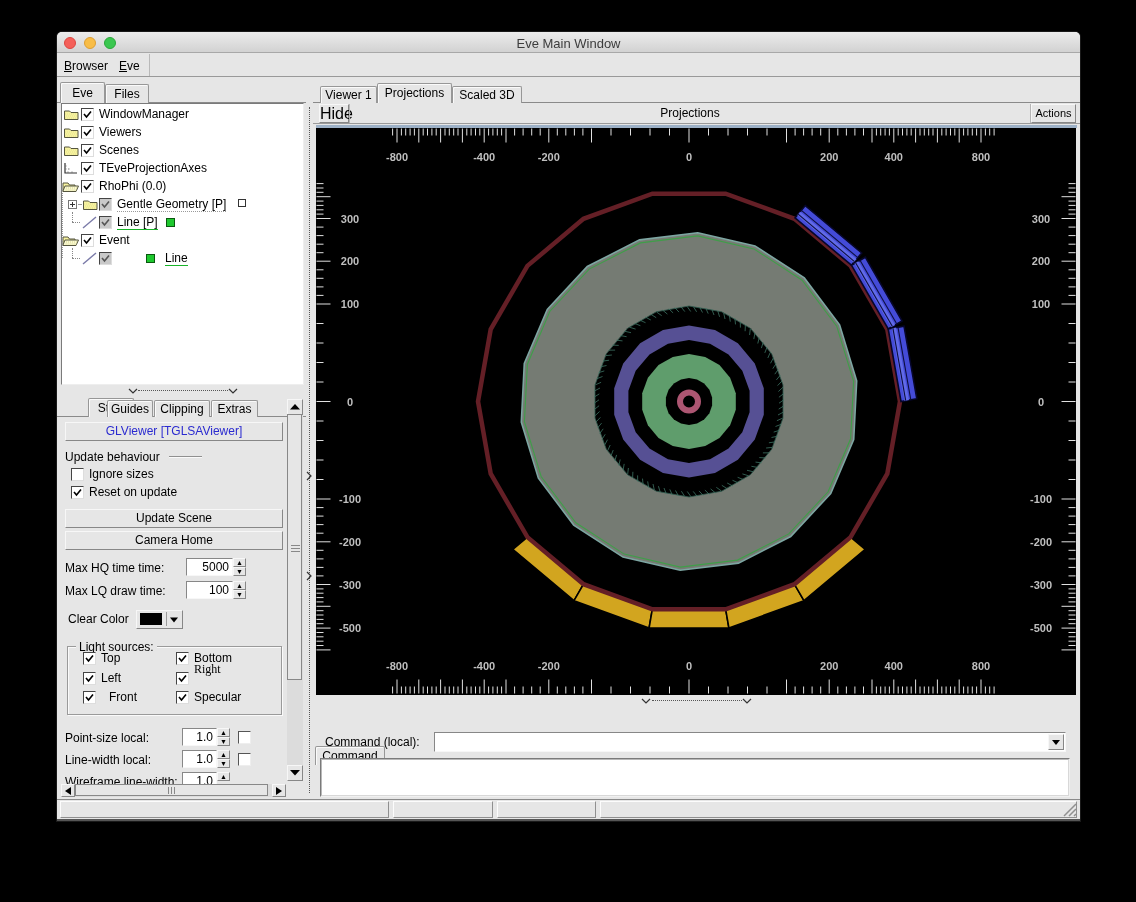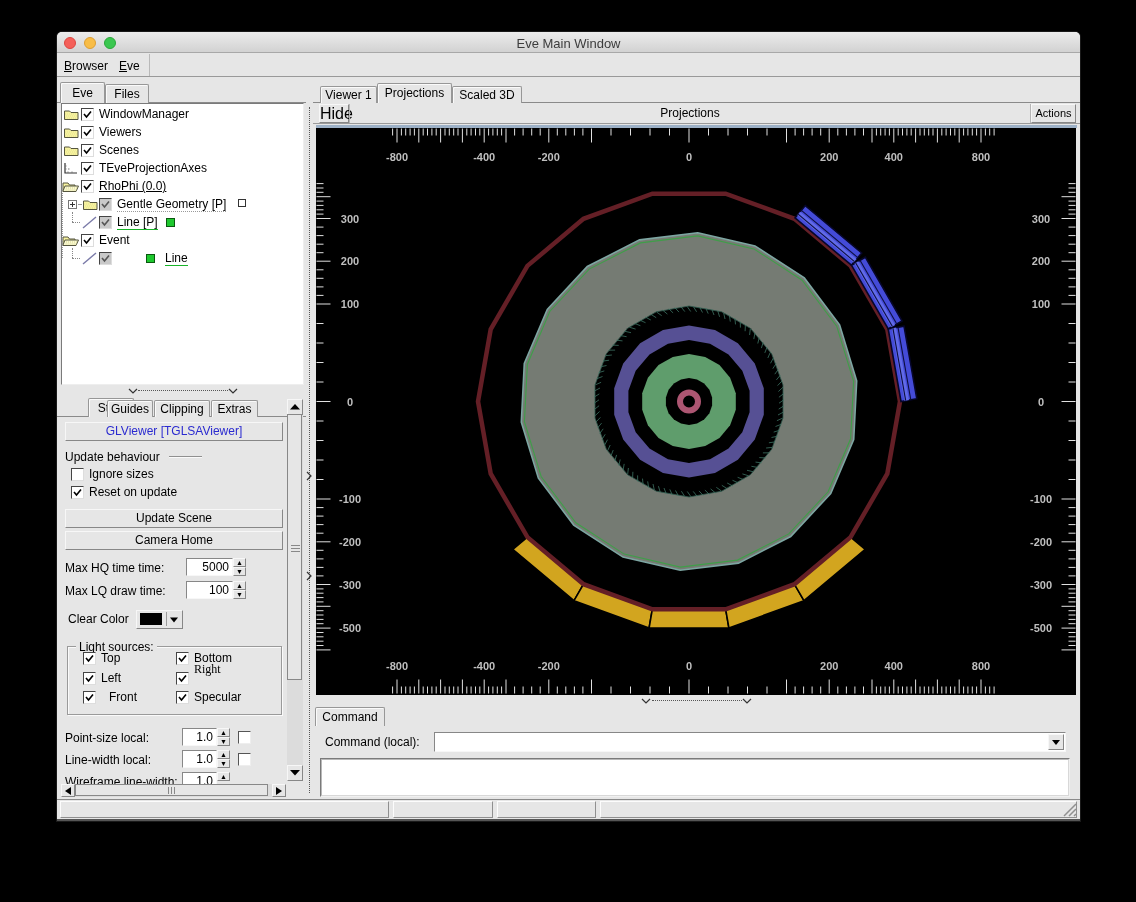--- a/index.html
+++ b/index.html
@@ -83,21 +83,21 @@
 <svg class="abs" style="left:62px;top:180px;" width="18" height="13">
     <path d="M1 3 L6 3 L7.5 5 L13 5 L13 11 L1 11 Z" fill="#f6f2a0" stroke="#55553e" stroke-width="1"></path>
     <path d="M3 6 L16.5 6 L14 11.5 L0.8 11.5 Z" fill="#fafad2" stroke="#55553e" stroke-width="1"></path>
     <path d="M4 8 L15 8 M3.6 10 L14.4 10" stroke="#d8d490" stroke-width="1" stroke-dasharray="1,1"></path>
   </svg>
 <div class="abs" style="left:81px;top:180px;width:13px;height:13px;background:#fff;border:1px solid;border-color:#444 #ddd #ddd #444;">
     <svg width="11" height="11" style="position:absolute;left:0px;top:0px;">
       <path d="M2 5 L4.5 8 L9 2.5" fill="none" stroke="#000" stroke-width="1.6"></path>
     </svg>
   </div>
-<div class="lbl" style="left:99px;top:179px;text-decoration:underline;">RhoPhi (0.0)</div>
+<div class="lbl" style="left:99px;top:179px;">RhoPhi (0.0)</div>
 <div class="abs" style="left:68px;top:200px;width:9px;height:9px;background:#fff;border:1px solid #777;"></div>
 <div class="abs" style="left:70px;top:204px;width:5px;height:1px;background:#333;"></div>
 <div class="abs" style="left:72px;top:202px;width:1px;height:5px;background:#333;"></div>
 <div class="abs" style="left:78px;top:204px;width:4px;height:1px;background:#999;"></div>
 <svg class="abs" style="left:82px;top:198px;" width="17" height="13">
     <path d="M1.5 3 L6.5 3 L8 4.5 L15 4.5 L15 11.5 L1.5 11.5 Z" fill="#f6f2a0" stroke="#55553e" stroke-width="1"></path>
     <line x1="2" y1="6" x2="14" y2="6" stroke="#e6e28a" stroke-width="1" stroke-dasharray="1,1"></line>
     <line x1="2" y1="8" x2="14" y2="8" stroke="#e6e28a" stroke-width="1" stroke-dasharray="1,1" stroke-dashoffset="1"></line>
     <line x1="2" y1="10" x2="14" y2="10" stroke="#e6e28a" stroke-width="1" stroke-dasharray="1,1"></line>
   </svg>
@@ -713,21 +713,21 @@
 <text x="34" y="504.1" text-anchor="middle" style="font-family:Liberation Sans,sans-serif;font-size:11px;font-weight:bold;fill:#bfbfbf">-500</text>
 <text x="725" y="504.1" text-anchor="middle" style="font-family:Liberation Sans,sans-serif;font-size:11px;font-weight:bold;fill:#bfbfbf">-500</text>
 </svg>
 <div class="abs" style="left:652px;top:700px;width:90px;height:1px;border-top:1px dotted #555;"></div>
 <svg class="abs" style="left:641px;top:697px;" width="10" height="8">
     <path d="M1 2 L5 6 L9 2" fill="none" stroke="#333" stroke-width="1.2"></path>
   </svg>
 <svg class="abs" style="left:742px;top:697px;" width="10" height="8">
     <path d="M1 2 L5 6 L9 2" fill="none" stroke="#333" stroke-width="1.2"></path>
   </svg>
-<div class="tab" style="left:315px;top:707px;width:70px;height:19px;line-height:18px;">Command</div>
+<div class="tab" style="left:315px;top:746px;width:70px;height:19px;line-height:18px;">Command</div>
 <div class="lbl" style="left:325px;top:735px;">Command (local):</div>
 <div class="abs" style="left:434px;top:732px;width:632px;height:20px;background:#fff;border:1px solid;border-color:#878787 #f7f7f7 #f7f7f7 #878787;"></div>
 <div class="abs raised" style="left:1048px;top:734px;width:16px;height:16px;"></div>
 <svg class="abs" style="left:1052px;top:740px;" width="9" height="6">
     <path d="M0 0 L8 0 L4 5 Z" fill="#000"></path>
   </svg>
 <div class="abs" style="left:320px;top:758px;width:750px;height:39px;background:#fff;border:1px solid;border-color:#7a7a7a #f0f0f0 #f0f0f0 #7a7a7a;">
     <div style="position:absolute;left:0;top:0;right:0;bottom:0;border:1px solid;border-color:#b8b8b8 #d8d8d8 #d8d8d8 #b8b8b8;"></div>
   </div>
 <div class="abs" style="left:57px;top:799px;width:1023px;height:20px;background:#e6e6e6;border-top:1px solid #8a8a8a;"></div>

